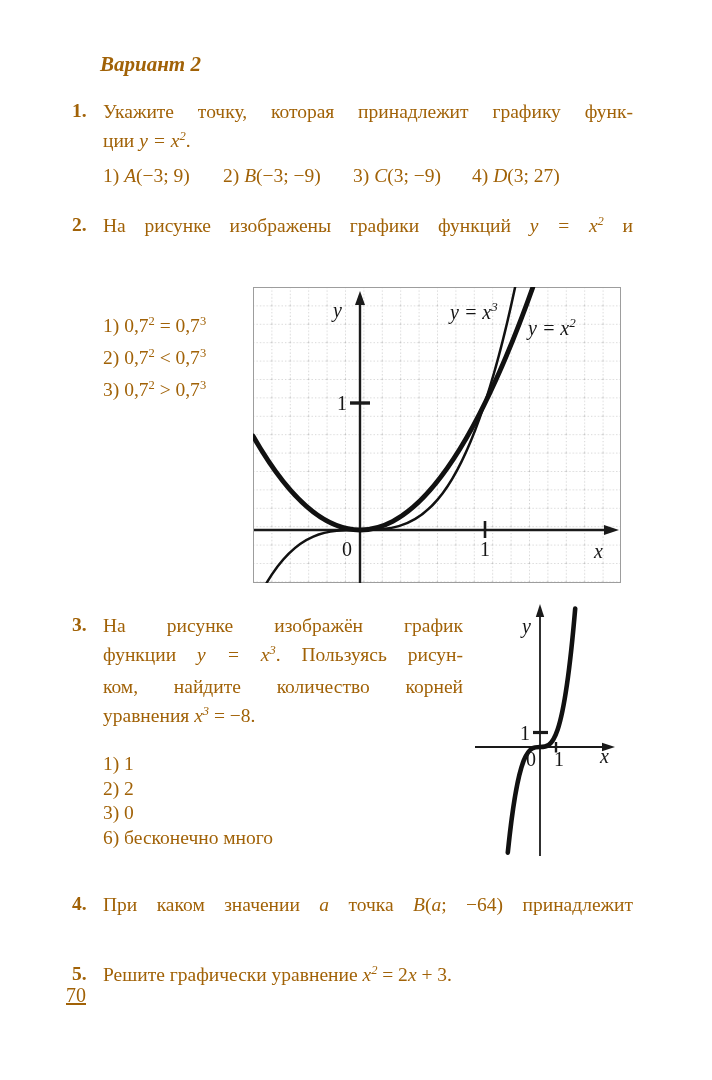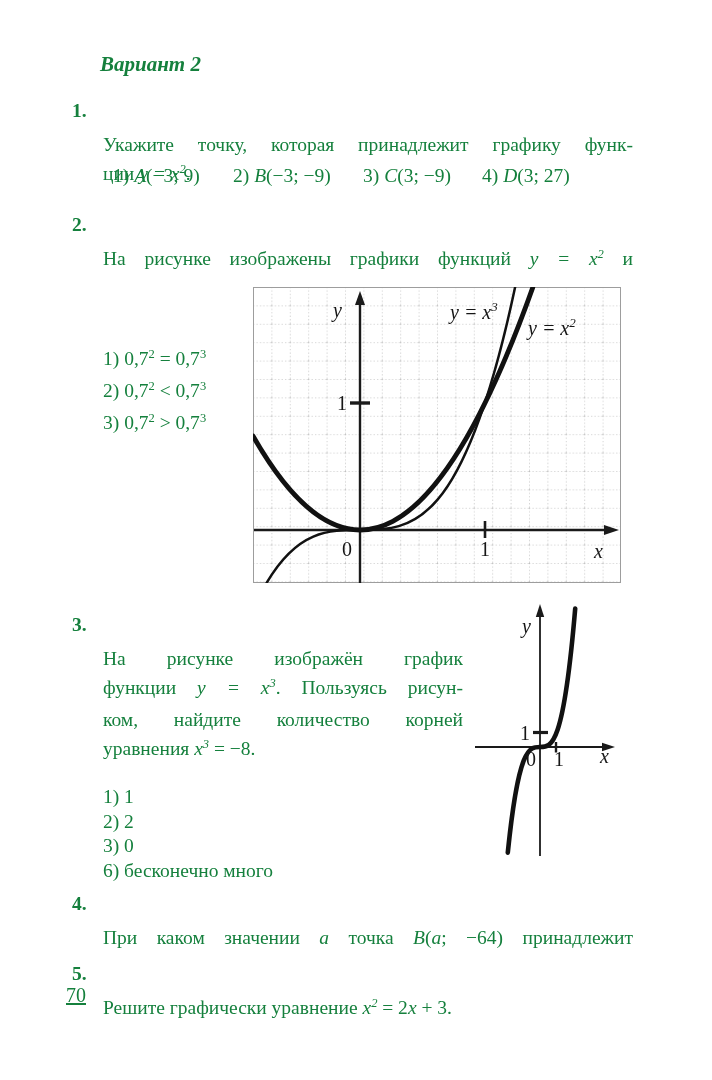--- a/index.html
+++ b/index.html
@@ -1,37 +1,37 @@
 <!DOCTYPE html>
 <html><head>
 <meta charset="utf-8">
 <style>
   html,body { margin:0; padding:0; background:#e8e8e8; }
   .page {
     position:relative; width:712px; height:1080px; margin:0 auto;
-    background:#ffffff; color:#15803d;
+    background:#ffffff; color:#a16207;
     font-family:"Liberation Serif","DejaVu Serif",serif;
     overflow:hidden;
   }
   .hdr {
     position:absolute; left:100px; top:52px;
     font-size:21px; font-weight:bold; font-style:italic;
   }
   .pnum {
     position:absolute; left:72px; width:30px;
     font-weight:bold; font-size:19.5px; line-height:28px;
   }
-  .blk { position:absolute; font-size:19.5px; line-height:29px;margin-top:33px; }
+  .blk { position:absolute; font-size:19.5px; line-height:29px; }
   .ln  { min-height:29px; }
   .j   { text-align:justify; text-align-last:justify; -moz-text-align-last:justify; }
   .i   { font-style:italic; }
   .sup { font-size:12.5px; position:relative; top:-7px; }
   .optrow { position:absolute; left:100px; top:161px; width:540px; height:29px;
             font-size:19.5px; line-height:29px; }
-  .opt { position:absolute; top:0; white-space:nowrap;margin-left:10px; }
+  .opt { position:absolute; top:0; white-space:nowrap; }
   .o1{left:3px}.o2{left:123px}.o3{left:253px}.o4{left:372px}
   .fig { position:absolute; background:#ffffff; }
   .pageno { position:absolute; left:66px; top:984px; font-size:20px;text-decoration:underline; }
   
   .sx { font:italic 20px "Liberation Serif","DejaVu Serif",serif; fill:#161616; }
   .sn { font:20px "Liberation Serif","DejaVu Serif",serif; fill:#161616; }
   .ssup { font-size:13px; }
 </style>
 </head>
 <body>

